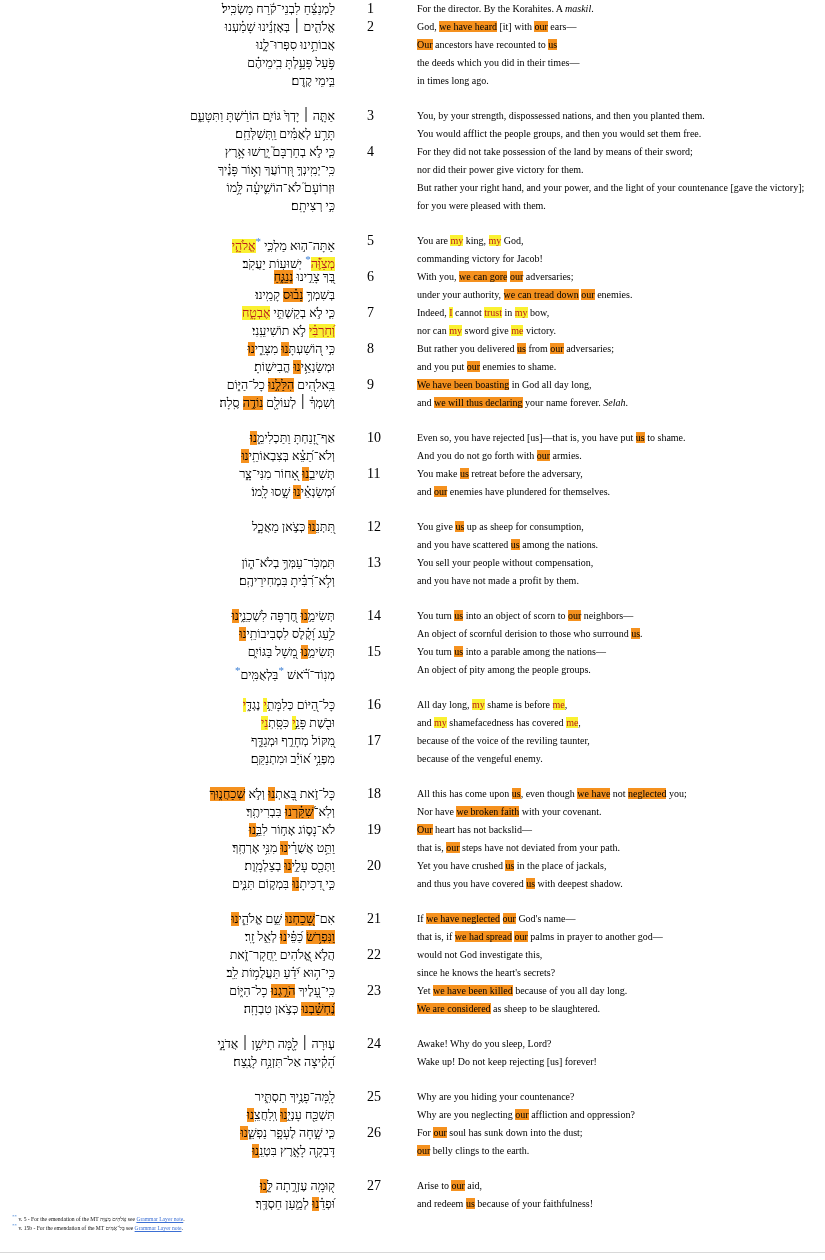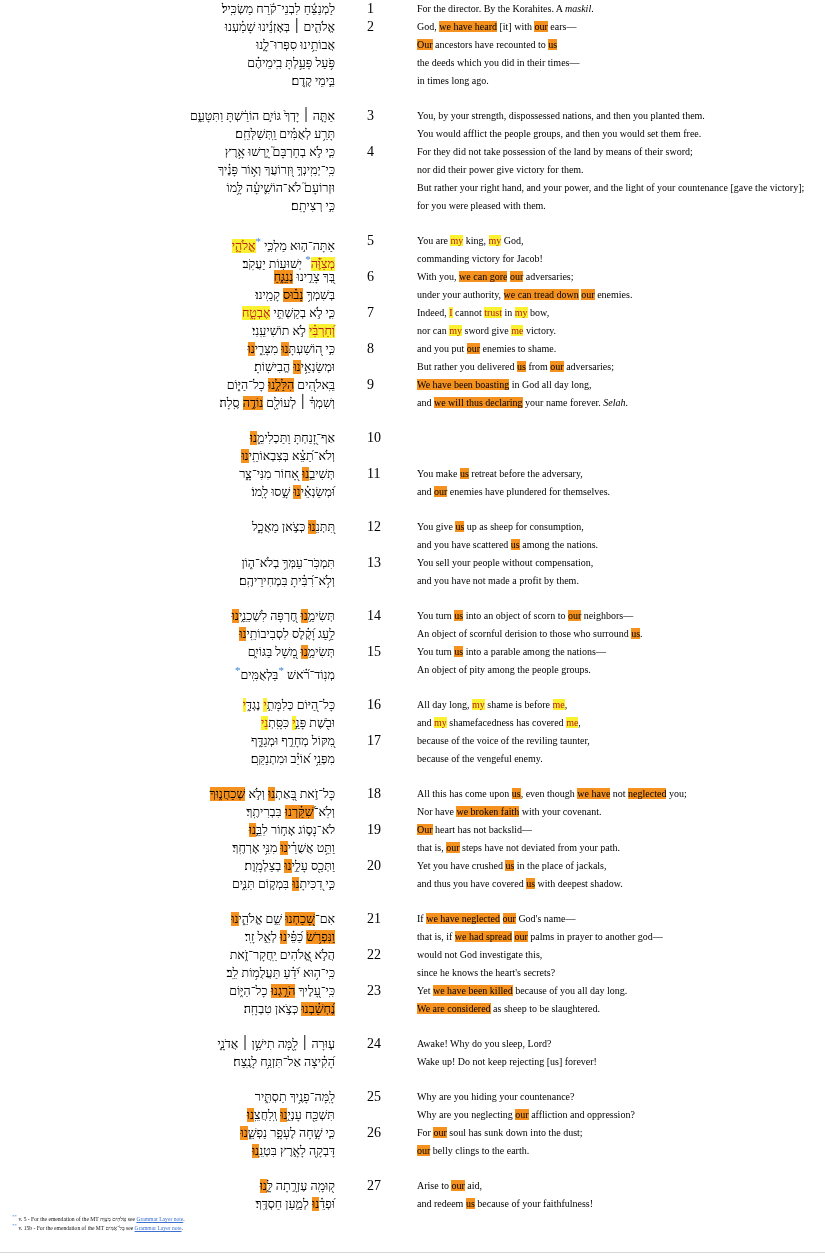--- a/index.html
+++ b/index.html
@@ -214,22 +214,22 @@
       </div>
       <div class="verse-block">
         <div class="heb-col">
           <div class="heb-line"><span>כִּ֣י ה֭וֹשַׁעְתָּ</span><mark class="o">נוּ</mark><span> מִצָּרֵ֑י</span><mark class="o">נוּ</mark></div>
           <div class="heb-line"><span>וּמְשַׂנְאֵ֥י</span><mark class="o">נוּ</mark><span> הֱבִישֽׁוֹתָ׃</span></div>
         </div>
         <div class="num-col">
           <div class="vn">8</div>
         </div>
         <div class="eng-col">
+          <div class="eng-line"><span>But rather you delivered </span><mark class="o">us</mark><span> from </span><mark class="o">our</mark><span> adversaries;</span></div>
           <div class="eng-line"><span>and you put </span><mark class="o">our</mark><span> enemies to shame.</span></div>
-          <div class="eng-line"><span>But rather you delivered </span><mark class="o">us</mark><span> from </span><mark class="o">our</mark><span> adversaries;</span></div>
         </div>
       </div>
       <div class="verse-block">
         <div class="heb-col">
           <div class="heb-line"><span>בֵּֽאלֹהִ֭ים </span><mark class="o">הִלַּלְ֣נוּ</mark><span> כָל־הַיּ֑וֹם</span></div>
           <div class="heb-line"><span>וְשִׁמְךָ֓ ׀ לְעוֹלָ֖ם </span><mark class="o">נוֹדֶ֣ה</mark><span> סֶֽלָה׃</span></div>
         </div>
         <div class="num-col">
           <div class="vn">9</div>
         </div>
@@ -239,20 +239,24 @@
         </div>
       </div>
       <div class="group-gap"></div>
       <div class="verse-block">
         <div class="heb-col">
           <div class="heb-line"><span>אַף־זָ֭נַחְתָּ וַתַּכְלִימֵ֑</span><mark class="o">נוּ</mark></div>
           <div class="heb-line"><span>וְלֹא־תֵ֝צֵ֗א בְּצִבְאוֹתֵֽי</span><mark class="o">נוּ</mark><span>׃</span></div>
         </div>
         <div class="num-col">
           <div class="vn">10</div>
+        </div>
+        <div class="eng-col">
+          <div class="eng-line"><span>Even so, you have rejected [us]—that is, you have put </span><mark class="o">us</mark><span> to shame.</span></div>
+          <div class="eng-line"><span>And you do not go forth with </span><mark class="o">our</mark><span> armies.</span></div>
         </div>
       </div>
       <div class="verse-block">
         <div class="heb-col">
           <div class="heb-line"><span>תְּשִׁיבֵ֣</span><mark class="o">נוּ</mark><span> אָ֭חוֹר מִנִּי־צָ֑ר</span></div>
           <div class="heb-line"><span>וּ֝מְשַׂנְאֵ֗י</span><mark class="o">נוּ</mark><span> שָׁ֣סוּ לָֽמוֹ׃</span></div>
         </div>
         <div class="num-col">
           <div class="vn">11</div>
         </div>

